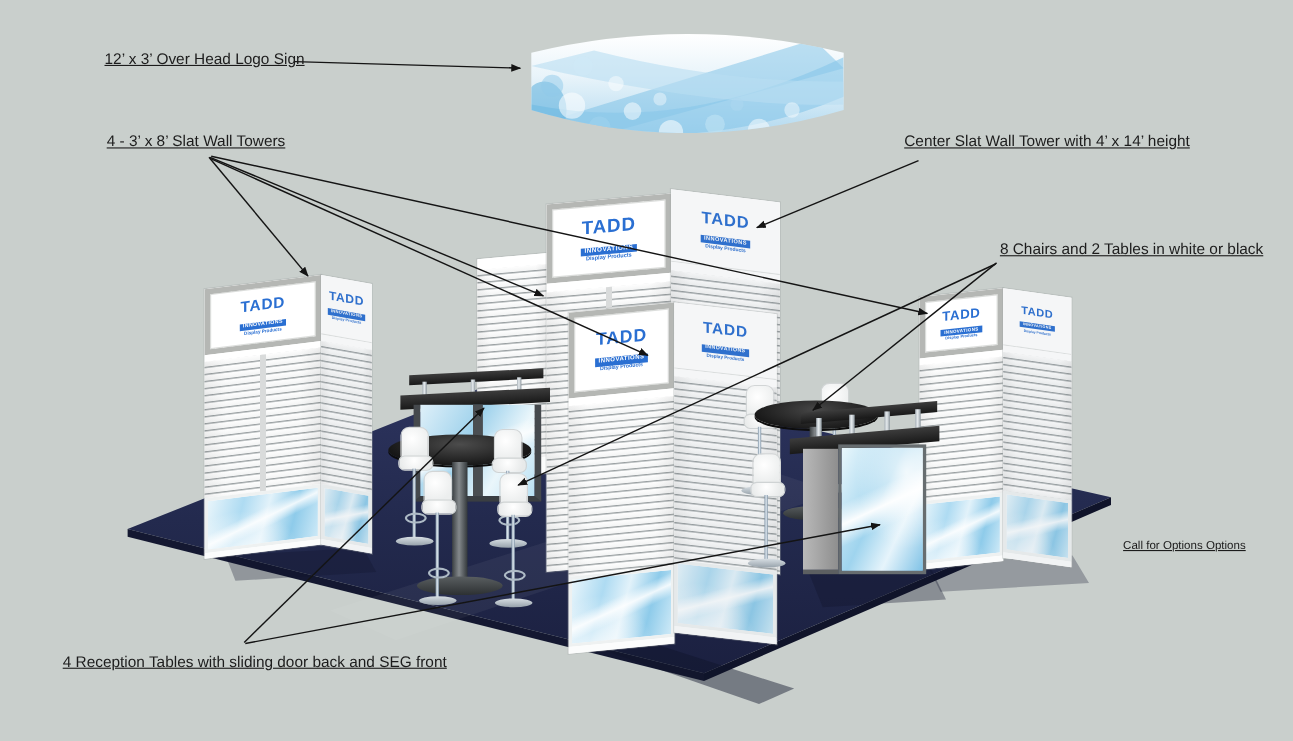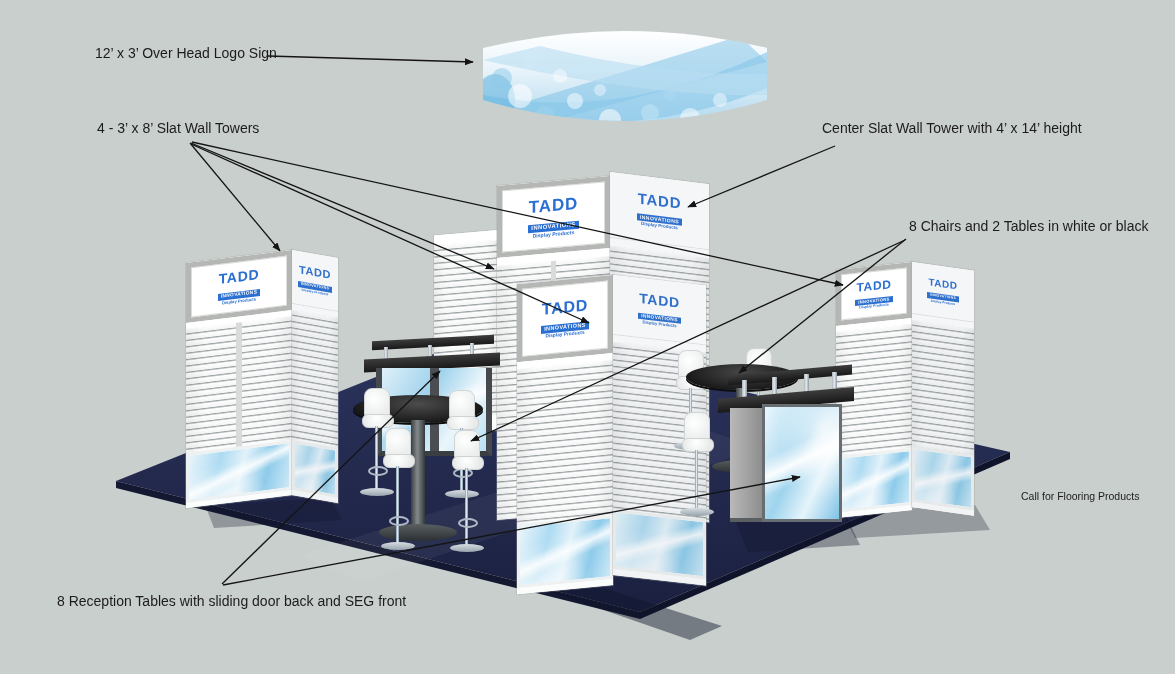--- a/index.html
+++ b/index.html
@@ -47,21 +47,21 @@
   .stool .back{position:absolute;width:24px;height:28px;border-radius:8px 8px 4px 4px;
                background:radial-gradient(circle at 40% 35%, #ffffff, #eceeee 70%);border:1px solid #d2d5d6;}
   .stool .seat{position:absolute;width:30px;height:12px;border-radius:6px;
                background:radial-gradient(circle at 45% 30%, #ffffff, #e8eaea 75%);border:1px solid #cfd3d4;}
   .stool .pole{position:absolute;width:3px;background:linear-gradient(90deg,#7f93a6,#dfe8ef 50%,#7f93a6);}
   .stool .ring{position:absolute;width:16px;height:6px;border:2px solid #aebbc6;border-radius:50%;background:transparent;}
   .stool .sbase{position:absolute;width:34px;height:8px;border-radius:50%;
                 background:linear-gradient(180deg,#d7dee3,#97a2ab);}
 
   
-  .lbl{position:absolute;z-index:60;font-size:14px;line-height:16px;white-space:nowrap;}
+  .lbl{position:absolute;z-index:60;font-size:14px;line-height:16px;white-space:nowrap;text-decoration:underline;}
   .lbl-small{font-size:10.5px;}
   .caption{position:absolute;z-index:60;left:290px;top:636px;width:640px;text-align:center;
            font-size:16.5px;font-weight:bold;letter-spacing:.01em;}
 </style>
 </head>
 <body>
 
 <div class="canvas">
 
   <svg id="base-svg" width="1175" height="674" viewBox="0 0 1175 674">
@@ -346,16 +346,16 @@
       <line x1="905" y1="240" x2="471" y2="441" marker-end="url(#ah)"></line>
       <line x1="222" y1="584" x2="440" y2="371" marker-end="url(#ah)"></line>
       <line x1="223" y1="585" x2="800" y2="477" marker-end="url(#ah)"></line>
     </g>
   </svg>
 
   <div class="lbl" style="left:95px;top:45px;">12’ x 3’ Over Head Logo Sign</div>
   <div class="lbl" style="left:97px;top:120px;">4 - 3’ x 8’  Slat Wall Towers</div>
   <div class="lbl" style="left:822px;top:120px;">Center Slat Wall Tower with 4’ x 14’ height</div>
   <div class="lbl" style="left:909px;top:218px;">8 Chairs and 2 Tables in white or black</div>
-  <div class="lbl lbl-small" style="left:1021px;top:488px;">Call for Flooring Products</div>
-  <div class="lbl" style="left:57px;top:593px;">8 Reception Tables with sliding door back and SEG front</div>
+  <div class="lbl lbl-small" style="left:1021px;top:488px;">Call for Options Options</div>
+  <div class="lbl" style="left:57px;top:593px;">4 Reception Tables with sliding door back and SEG front</div>
 
 </div>
 
 </body></html>

